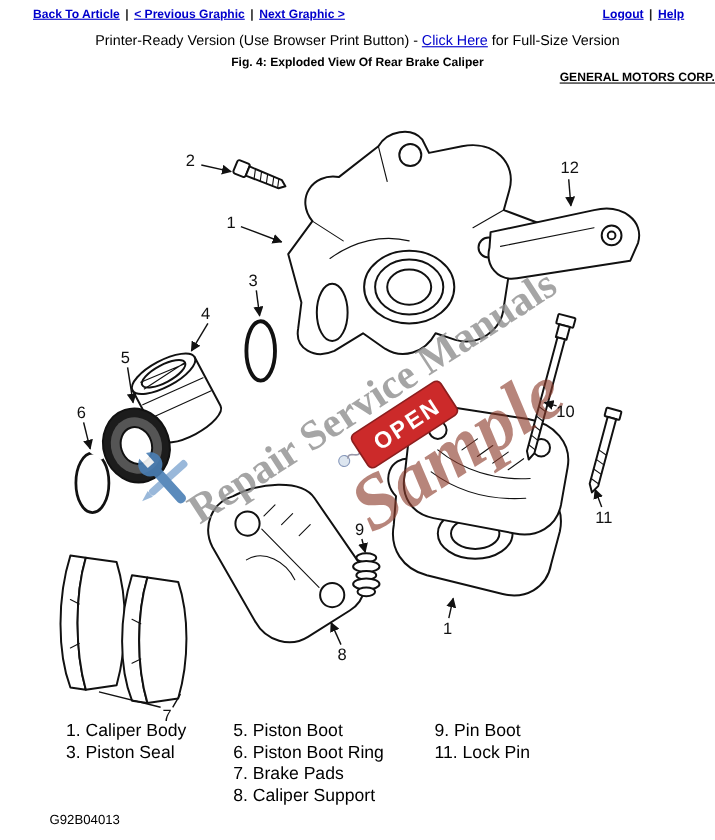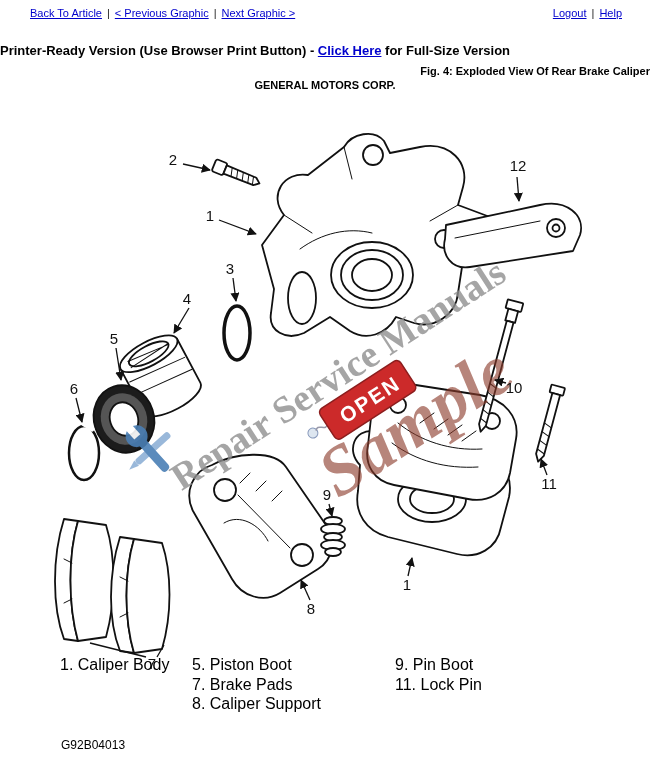--- a/index.html
+++ b/index.html
@@ -1,44 +1,44 @@
 <!DOCTYPE html>
 <html><head>
 <meta charset="utf-8">
 <style>
   * { margin:0; padding:0; box-sizing:border-box; }
   html,body { background:#fff; }
   body { width:650px; height:764px; font-family:"Liberation Sans",sans-serif; color:#000; }
   .page { position:relative; width:650px; height:764px; background:#fff; overflow:hidden; }
 
   .topnav { display:flex; justify-content:space-between; align-items:center;
-            padding:7px 28px 0 30px; font-size:11px; font-weight:normal; }
+            padding:7px 28px 0 30px; font-size:11px; font-weight:bold; }
   .navgroup { display:flex; align-items:baseline; }
   .navlink { color:#0000cc; text-decoration:underline; cursor:pointer; white-space:nowrap; }
   .sep { color:#222; margin:0 5px; }
 
-  .title-line { font-size:13px; font-weight:bold; margin-top:24px; }
+  .title-line { text-align:center; font-size:13px; font-weight:normal; margin-top:10px; }
   .title-line .navlink { font-size:13px; }
-  .fig-line { text-align:right; font-size:11px; font-weight:bold; margin-top:7px; }
-  .gm-line  { text-align:center; font-size:11px; font-weight:bold; margin-top:2px; }
+  .fig-line { text-align:center; font-size:11px; font-weight:bold; margin-top:7px; }
+  .gm-line  { text-align:right; font-size:11px; font-weight:bold; margin-top:2px;text-decoration:underline; }
 
   .diagram { display:block; margin-top:2px; }
   .parts { stroke:#111; stroke-width:1.8; fill:#fff; stroke-linejoin:round; stroke-linecap:round; }
   .thin  { stroke-width:1; }
   .callout { font-family:"Liberation Sans",sans-serif; font-size:15px; fill:#111; }
   .leader { stroke:#111; stroke-width:1.3; fill:none; }
 
   .legend { position:absolute; left:0; top:655px; width:650px; font-size:16px; color:#000; }
   .legend-col { position:absolute; top:0; }
   .legend-col.c1 { left:60px; }
-  .legend-col.c2 { left:192px; }
+  .legend-col.c2 { left:212px; }
   .legend-col.c3 { left:395px; }
   .legend-item { line-height:19.5px; white-space:nowrap; }
 
-  .figcode { position:absolute; left:45px; top:738px; font-size:12px;margin-left:16px; }
+  .figcode { position:absolute; left:45px; top:738px; font-size:12px; }
 </style>
 </head>
 <body>
 
 <div class="page">
 
   <div class="topnav">
     <div class="navgroup">
       <a class="navlink">Back To Article</a>
       <span class="sep">|</span>
@@ -217,23 +217,25 @@
       <text class="callout" x="327" y="407" text-anchor="middle">9</text>
       <text class="callout" x="311" y="521" text-anchor="middle">8</text>
       <text class="callout" x="152" y="576" text-anchor="middle">7</text>
       <text class="callout" x="407" y="497" text-anchor="middle">1</text>
     </g>
   </svg>
 
   <div class="legend">
     <div class="legend-col c1">
       <div class="legend-item">1. Caliper Body</div>
+      <div class="legend-item">3. Piston Seal</div>
     </div>
     <div class="legend-col c2">
       <div class="legend-item">5. Piston Boot</div>
+      <div class="legend-item">6. Piston Boot Ring</div>
       <div class="legend-item">7. Brake Pads</div>
       <div class="legend-item">8. Caliper Support</div>
     </div>
     <div class="legend-col c3">
       <div class="legend-item">9. Pin Boot</div>
       <div class="legend-item">11. Lock Pin</div>
     </div>
   </div>
 
   <div class="figcode">G92B04013</div>

